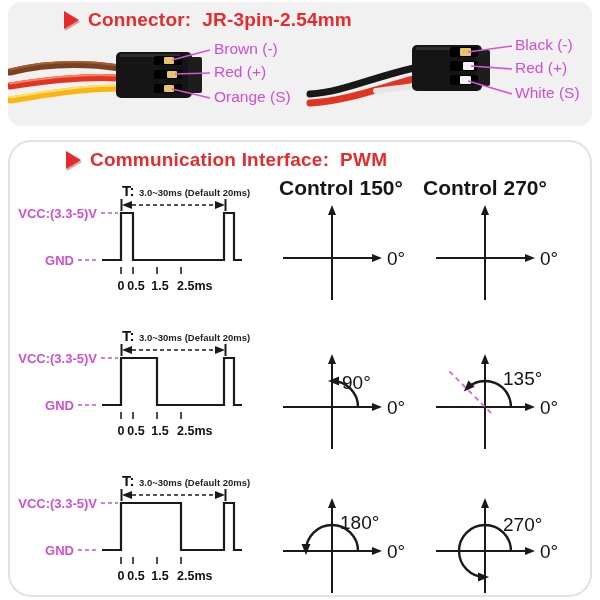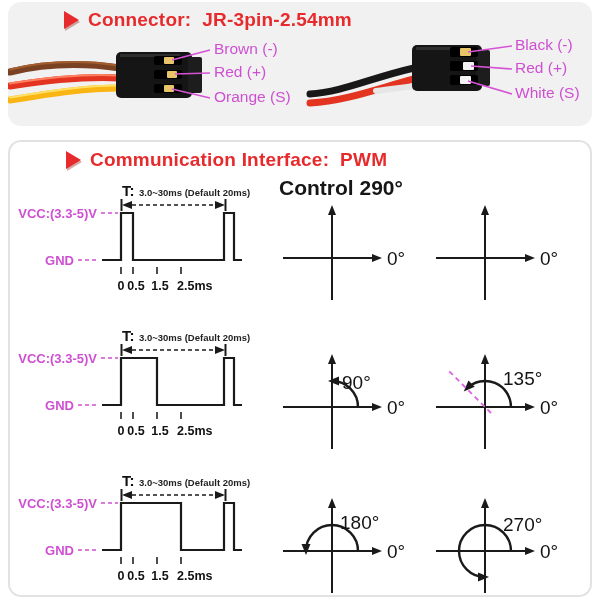--- a/index.html
+++ b/index.html
@@ -4,21 +4,21 @@
 <style>
   :root{
     --accent:#e72b2d; --magenta:#cf4fd2; --card:#f1f1f2; --cardline:#e2e2e2; --ink:#1a1a1a;
   }
   html,body{margin:0;padding:0;}
   body{width:600px;height:600px;background:#ffffff;font-family:"Liberation Sans",sans-serif;}
   .stage{position:relative;width:600px;height:600px;overflow:hidden;background:#fff;}
   .card{position:absolute;}
   .card-top{left:8px;top:2px;width:584px;height:124px;background:var(--card);border-radius:13px;}
   .card-bottom{left:8px;top:140px;width:584px;height:457px;background:#fff;border:2px solid var(--cardline);
-    border-radius:13px;box-sizing:border-box;}
+    border-radius:23px;box-sizing:border-box;}
   .sec-title{position:absolute;left:12px;top:7px;display:flex;align-items:center;gap:9px;padding-left:44px;}
   .tri{width:0;height:0;border-left:15px solid var(--accent);border-top:9px solid transparent;
     border-bottom:9px solid transparent;filter:drop-shadow(1px 2px 0 rgba(140,10,10,.35));}
   .sec-title .txt{color:var(--accent);font-size:19px;font-weight:bold;letter-spacing:.2px;white-space:pre;}
   .conn-svg{position:absolute;left:0;top:0;width:584px;height:124px;}
   svg text{font-family:"Liberation Sans",sans-serif;}
   .conn-label{fill:var(--magenta);font-size:15.5px;}
   .col-head{position:absolute;top:34px;width:150px;text-align:center;font-size:21px;font-weight:600;color:#161616;}
   .col-head.c0{left:256px;} .col-head.c1{left:400px;}
   .wave{position:absolute;left:2px;width:262px;height:120px;}
@@ -91,21 +91,22 @@
       <text x="507" y="96" class="conn-label">White (S)</text>
     </svg>
   </section>
 
   <section class="card card-bottom">
     <div class="sec-title">
       <span class="tri"></span>
       <span class="txt">Communication Interface:  PWM</span>
     </div>
 
-    <div class="col-head c0">Control 290°</div>
+    <div class="col-head c0">Control 150°</div>
+    <div class="col-head c1">Control 270°</div>
 
     <svg class="wave r0" viewBox="0 0 262 120">
         <text x="110" y="16" class="w-tbig">T:</text>
         <text x="127" y="15.5" class="w-tsmall">3.0~30ms (Default 20ms)</text>
         <line x1="120" y1="25" x2="204" y2="25" stroke="#1a1a1a" stroke-width="1.6" stroke-dasharray="4 3"></line>
         <path d="M110,25 l10,-4 v8 z" fill="#1a1a1a"></path>
         <path d="M213,25 l-10,-4 v8 z" fill="#1a1a1a"></path>
         <line x1="109.5" y1="19" x2="109.5" y2="31" stroke="#1a1a1a" stroke-width="2"></line>
         <line x1="213.5" y1="19" x2="213.5" y2="31" stroke="#1a1a1a" stroke-width="2"></line>
         <text x="85" y="38" class="w-mag" text-anchor="end">VCC:(3.3-5)V</text>

